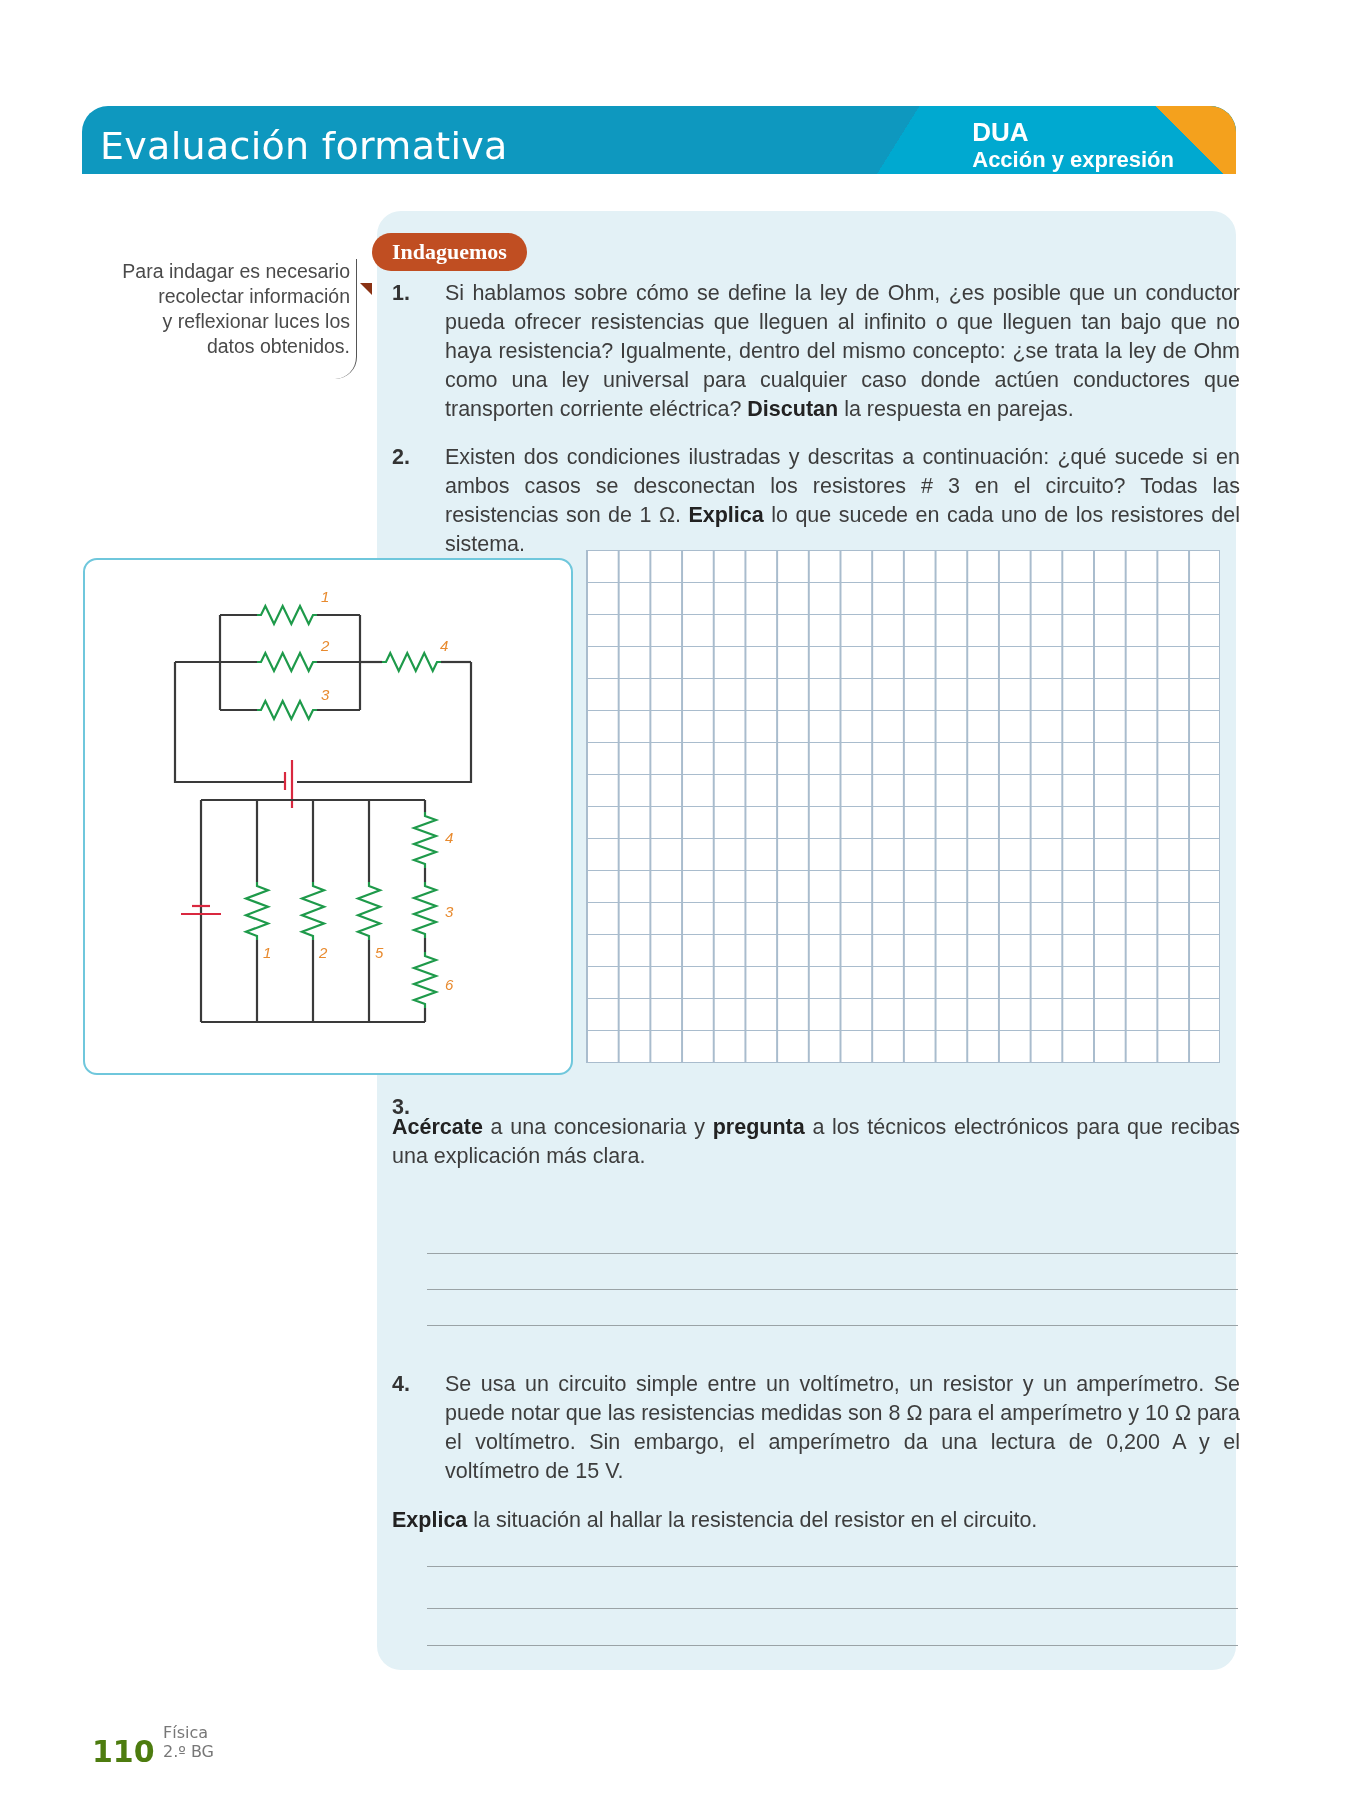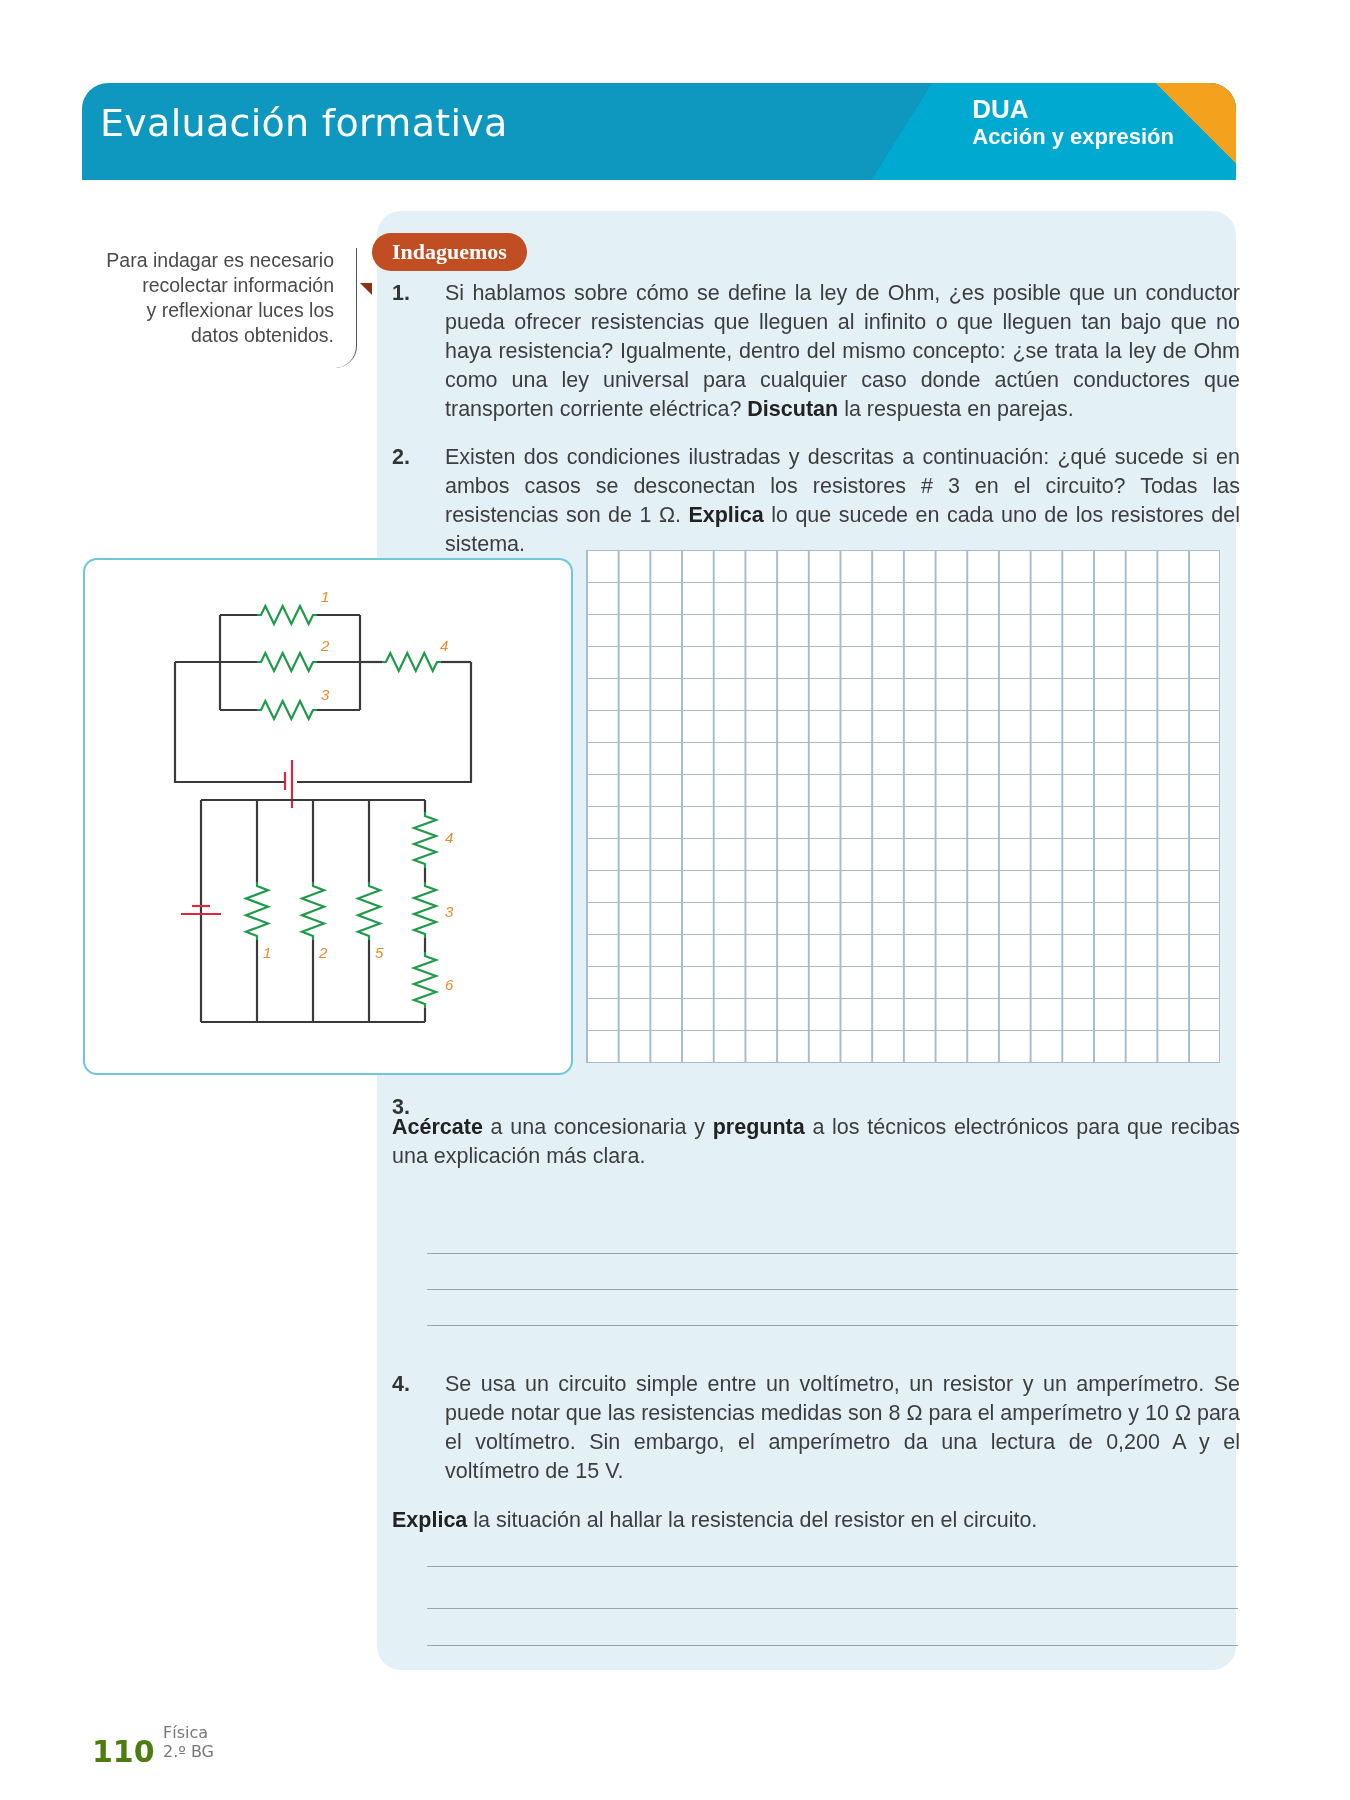--- a/index.html
+++ b/index.html
@@ -1,20 +1,20 @@
 <!DOCTYPE html>
 <html><head>
 <meta charset="utf-8">
 <style>
   * { box-sizing: border-box; margin: 0; padding: 0; }
   html, body { width: 1350px; height: 1800px; background: #ffffff; overflow: hidden; }
   body { position: relative; font-family: "Liberation Sans", sans-serif; color: #3a3a3a; }
 
   .header {
-    position: absolute; left: 82px; top: 83px; width: 1154px; height: 97px;
+    position: absolute; left: 82px; top: 106px; width: 1154px; height: 68px;
     background: #0e98bf; border-radius: 26px 26px 0 0; overflow: hidden;
   }
   .header-title {
     position: absolute; left: 18px; top: 18px; font-size: 38px; color: #ffffff;
     font-family: "DejaVu Sans", sans-serif; letter-spacing: 0.3px;
   }
   .header-dua-bg {
     position: absolute; left: 0; top: 0; width: 100%; height: 100%;
     background: linear-gradient(122deg, transparent 0 70%, #00a9d0 70% 100%);
   }
@@ -32,21 +32,21 @@
   .claves-pill {
     height: 52px; background: #c04e22; border-radius: 26px 26px 0 26px;
     color: #fff; font-size: 22px; font-weight: bold; text-align: center; line-height: 50px;
     position: relative;
   }
   .claves-fold {
     position: absolute; right: 0; top: 52px; width: 0; height: 0;
     border-left: 12px solid transparent; border-top: 12px solid #8a3214;
   }
   .claves-body {
-    margin-top: 17px; padding-right: 22px; text-align: right; font-size: 19.5px;
+    margin-top: 28px; padding-right: 6px; text-align: right; font-size: 19.5px;
     line-height: 25px; color: #4a4a4a; border-right: 1.5px solid #555;
     border-bottom: 1.5px solid #555; border-bottom-right-radius: 22px;
     padding-bottom: 12px; margin-left: 0; height: 120px; width: 258px; margin-left: 7px;
   }
   .claves-body { border-bottom: none; }
 
   .panel {
     position: absolute; left: 377px; top: 211px; width: 859px; height: 1459px;
     background: #e3f1f6; border-radius: 24px;
   }

